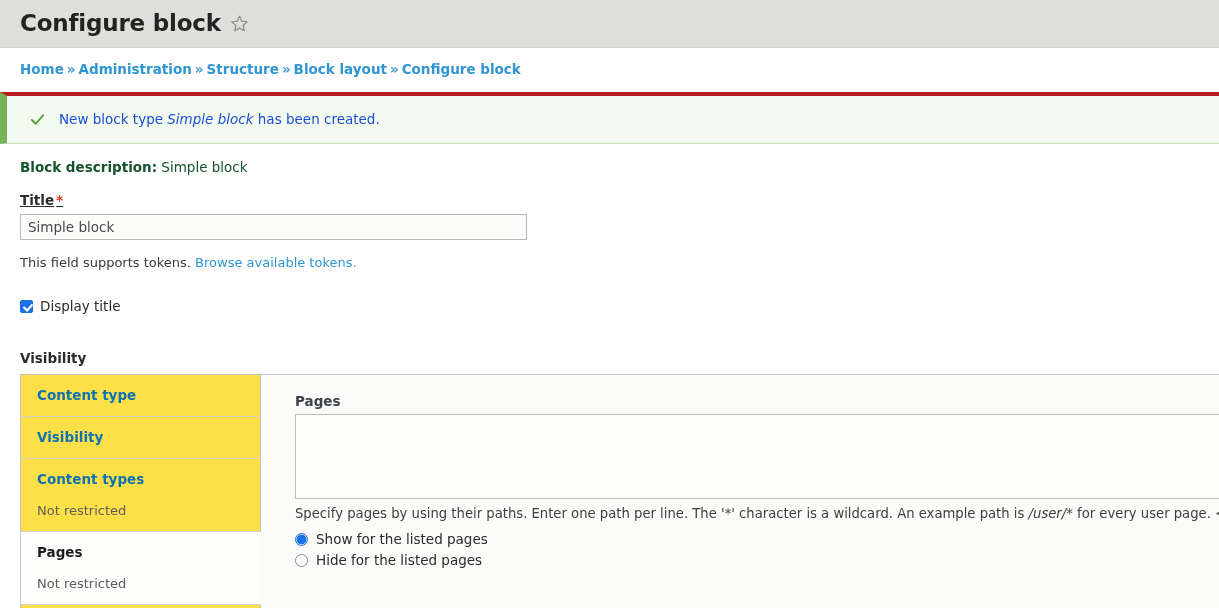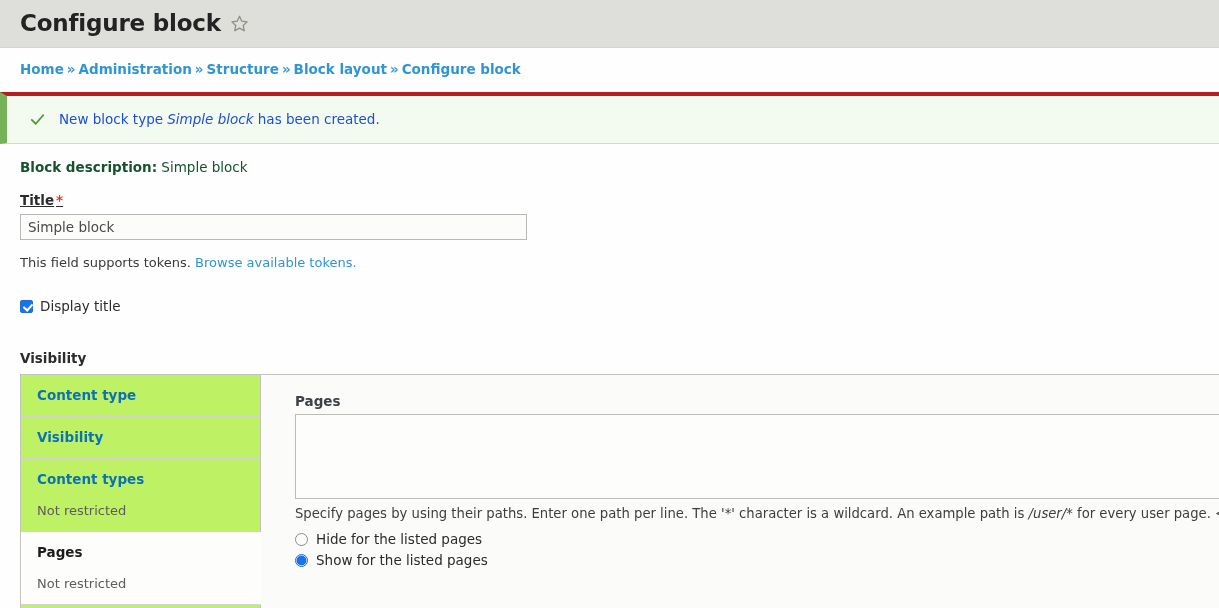--- a/index.html
+++ b/index.html
@@ -179,21 +179,21 @@
   .vtabs-list {
     width: 240px;
     flex: 0 0 240px;
     background: #f3f3ef;
     border-right: 1px solid #c3c3bd;
     position: relative;
   }
   .vtab {
     padding: 11px 0 11px 16px;
     border-bottom: 1px solid #d3d3cd;
-    background: #bef264;
+    background: #fde047;
     cursor: pointer;
     position: relative;
   }
   .vtab:first-child { border-top: none; }
   .vtab-title {
     color: #0d72b3;
     font-weight: bold;
     font-size: 13.5px;
     line-height: 1.4;
   }
@@ -353,24 +353,24 @@
 
     </div>
 
     <div class="vtabs-pane">
       <div class="pane-label">Pages</div>
       <textarea class="pane-textarea" style=""></textarea>
       <div class="pane-desc"><span>Specify pages by using their paths. Enter one path per line. The '*' character is a wildcard. An example path is </span><em>/user/*</em><span> for every user page. </span><em>&lt;front&gt;</em></div>
 
       <div class="radio-group">
         <div class="radio-row">
+          <span class="radio checked"></span>
+          <span>Show for the listed pages</span>
+        </div>
+        <div class="radio-row">
           <span class="radio"></span>
           <span>Hide for the listed pages</span>
         </div>
-        <div class="radio-row">
-          <span class="radio checked"></span>
-          <span>Show for the listed pages</span>
-        </div>
       </div>
     </div>
   </div>
 
 </div>
 
 </body></html>

